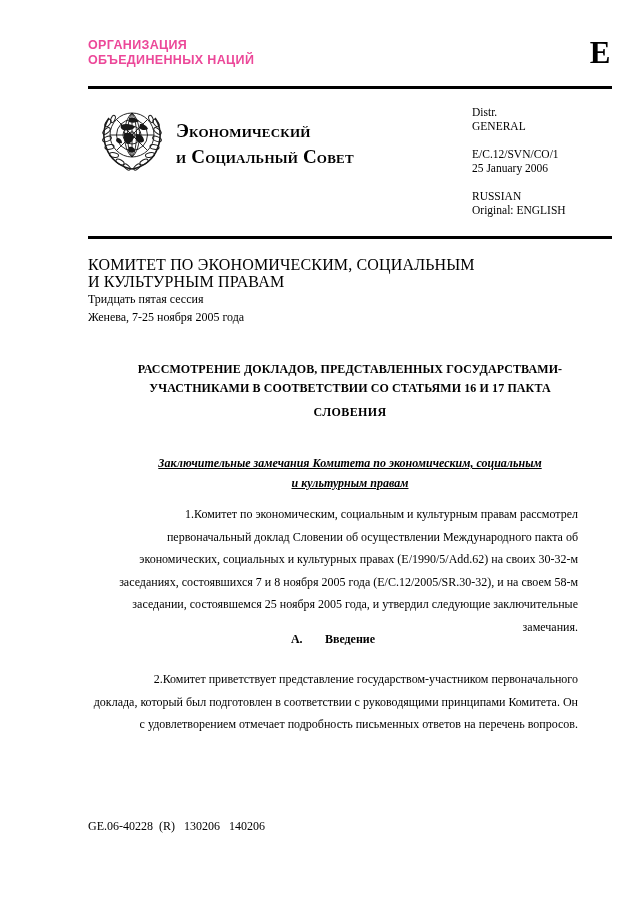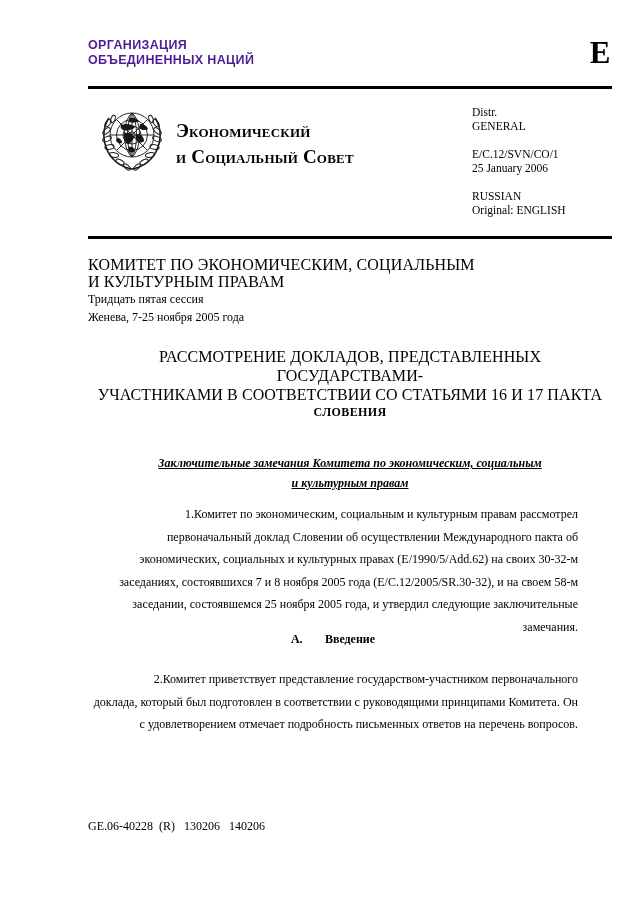--- a/index.html
+++ b/index.html
@@ -26,21 +26,21 @@
     left: 88px;
     top: 38px;
     width: 464px;
   }
   .org-line {
     font-family: "Liberation Sans", "DejaVu Sans", sans-serif;
     font-weight: bold;
     font-size: 12.5px;
     letter-spacing: 0.35px;
     line-height: 15px;
-    color: #4c1d95;
+    color: #ec4899;
   }
   .doc-symbol {
     position: absolute;
     left: 580px;
     top: 36px;
     width: 40px;
     text-align: center;
     font-family: "Liberation Serif", "DejaVu Serif", serif;
     font-weight: bold;
     font-size: 31px;
@@ -107,25 +107,25 @@
   }
   .committee .sess {
     font-size: 12px;
     line-height: 18px;
   }
 
   
   .main-title {
     position: absolute;
     left: 88px;
-    top: 347px;
+    top: 360px;
     width: 524px;
     text-align: center;
-    font-weight: normal;
-    font-size: 16px;
+    font-weight: bold;
+    font-size: 12px;
     line-height: 19px;
     letter-spacing: 0.1px;
   }
   .country {
     position: absolute;
     left: 88px;
     top: 403px;
     width: 524px;
     text-align: center;
     font-weight: bold;

